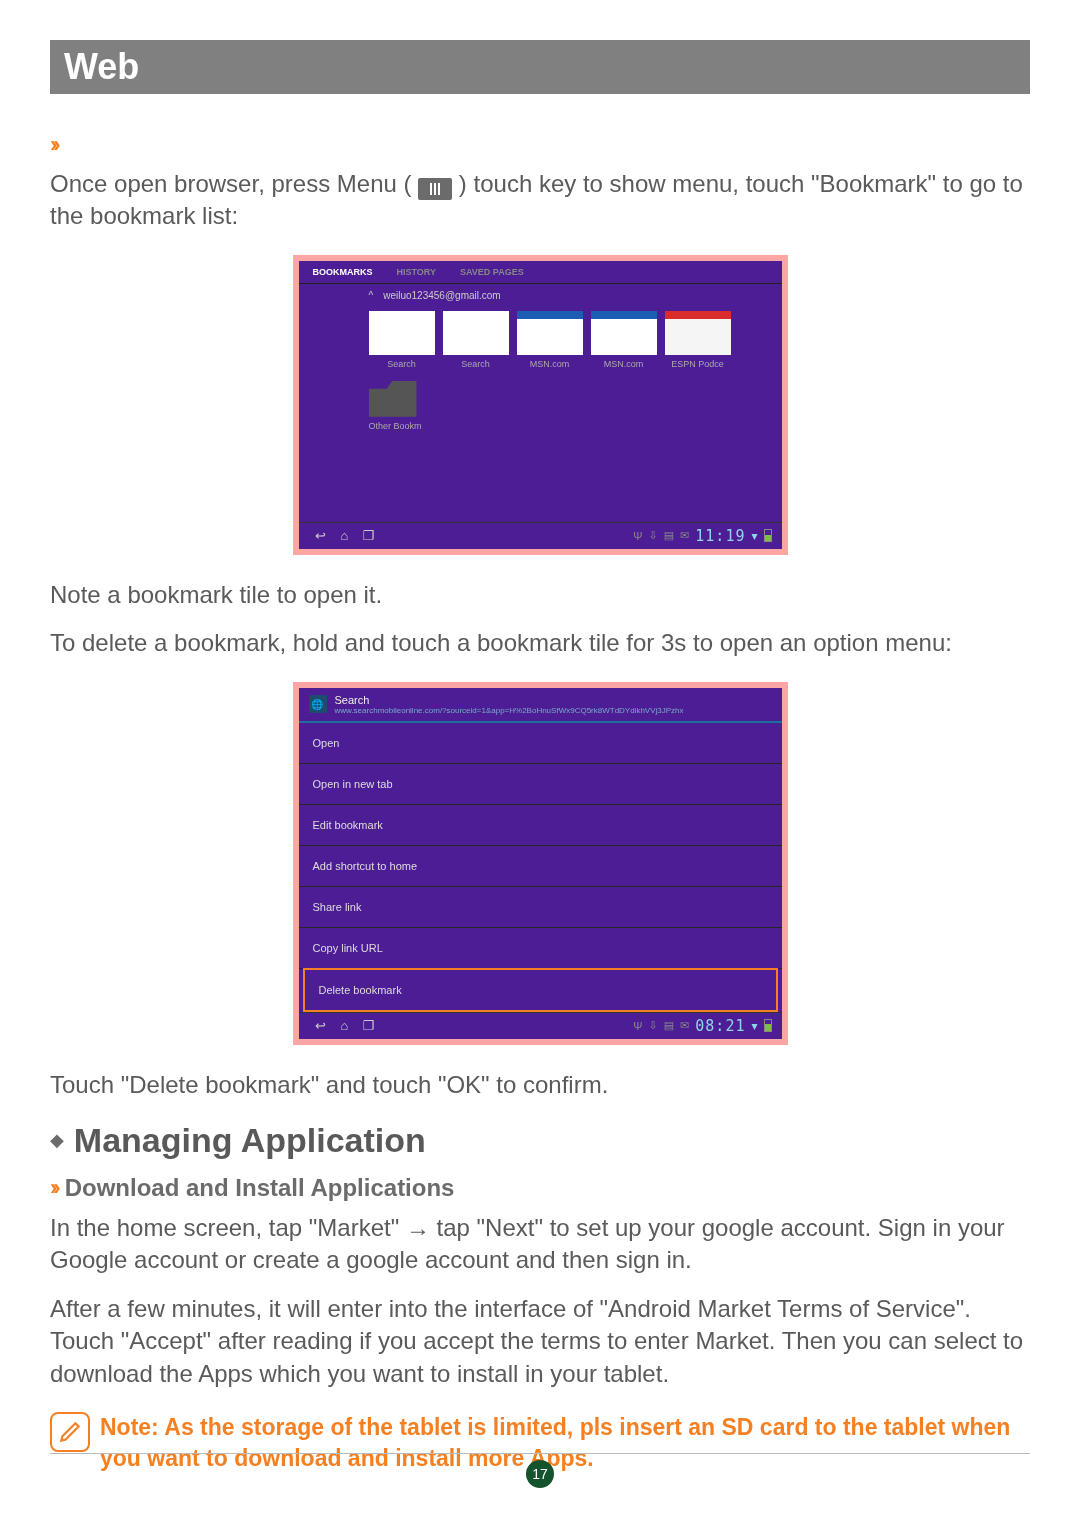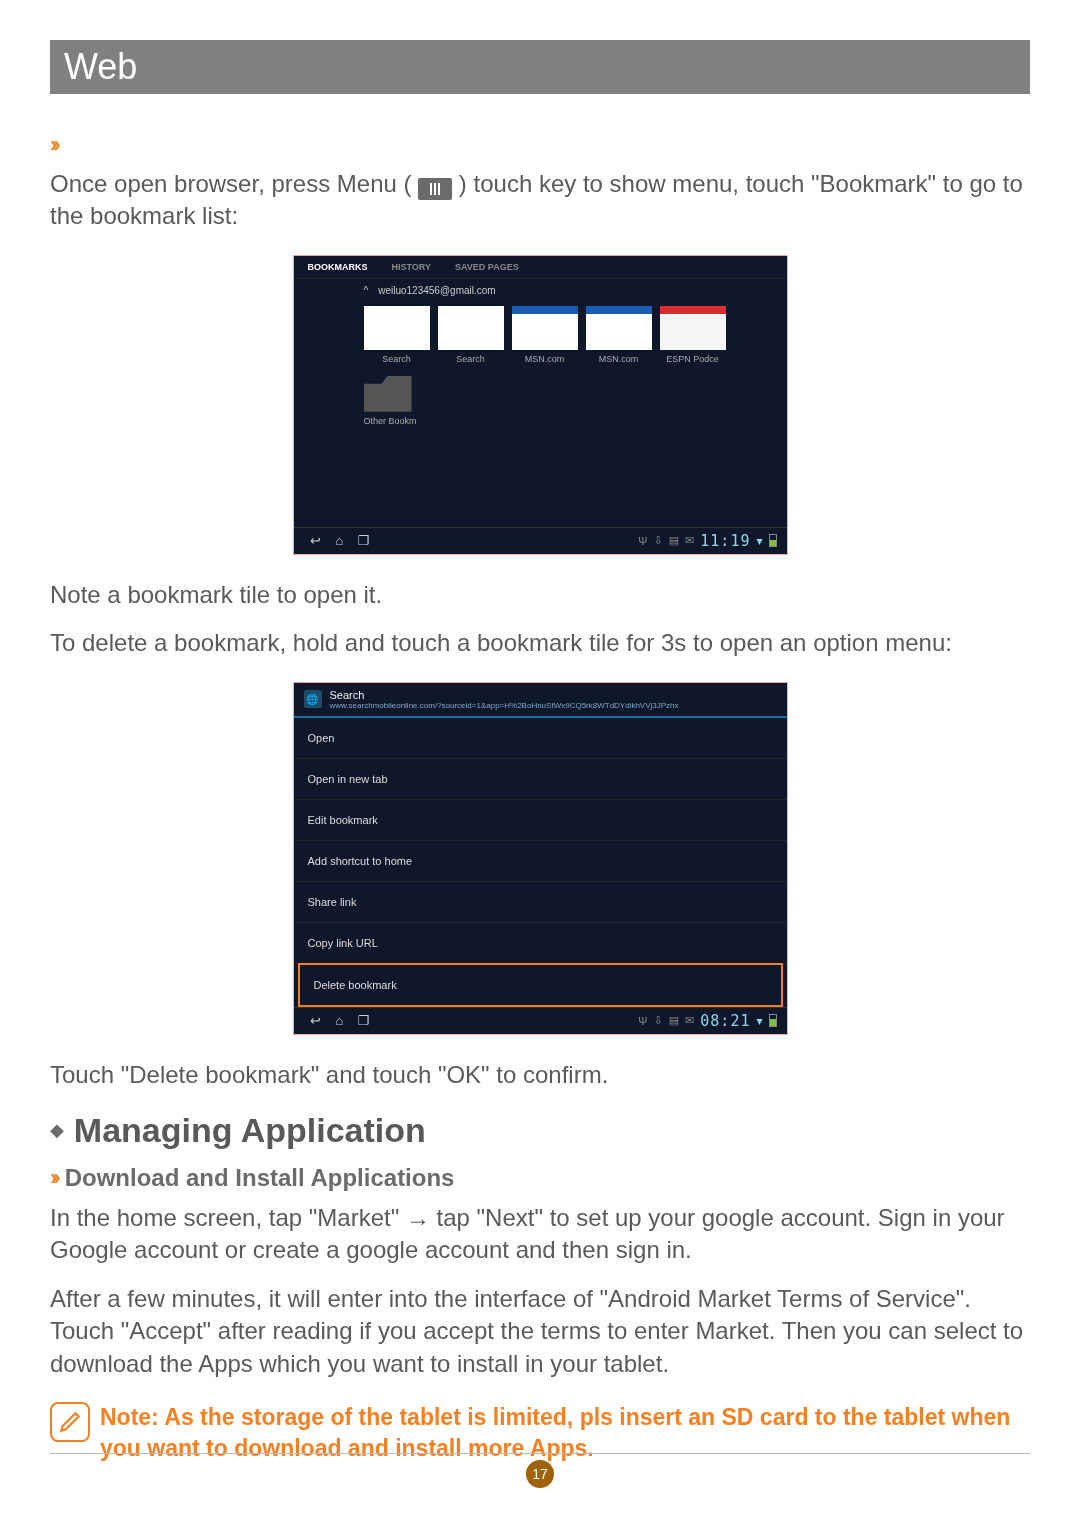--- a/index.html
+++ b/index.html
@@ -1,28 +1,28 @@
 <!DOCTYPE html>
 <html><head>
 <meta charset="utf-8">
 <style>
   * { box-sizing: border-box; margin: 0; padding: 0; }
   body { background: #ffffff; font-family: Arial, Helvetica, sans-serif; color: #5a5a5a; width: 1080px; height: 1528px; position: relative; }
   .page { padding: 40px 50px 20px 50px; }
-  .header-bar { background: #808080; color: #fff; padding: 6px 14px; font-size: 36px; font-weight: normal; margin-bottom: 38px; }
+  .header-bar { background: #808080; color: #fff; padding: 6px 14px; font-size: 36px; font-weight: bold; margin-bottom: 38px; }
   .sub-head { display: flex; align-items: center; margin-bottom: 10px; }
   .chev { color: #f58021; font-weight: bold; font-size: 22px; letter-spacing: -4px; margin-right: 8px; }
   .sub-head .label { color: #6b6b6b; font-weight: bold; font-size: 24px; }
   .body-text { font-size: 24px; line-height: 1.35; color: #5a5a5a; margin-bottom: 16px; }
   .menu-icon { display: inline-flex; align-items: center; justify-content: center; width: 34px; height: 22px; background: #6b6b6b; border-radius: 2px; vertical-align: -3px; }
   .menu-icon .bars { display:flex; gap:2px; }
   .menu-icon .bars span { width:2px; height:12px; background:#fff; display:inline-block; }
 
   
-  .ss { background:#0f172a; margin: 22px auto 24px auto; width: 495px; border:1px solid #fca5a5; }
+  .ss { background:#4c1d95; margin: 22px auto 24px auto; width: 495px; border:6px solid #fca5a5; }
   .ss1 { height: 300px; display:flex; flex-direction:column; }
   .tabs { display:flex; gap:24px; padding:6px 14px; font-size:9px; font-weight:bold; color:#888; }
   .tabs .active { color:#fff; }
   .ss-acc { padding: 6px 38px 6px 70px; font-size:10px; color:#ccc; border-top:1px solid #222; }
   .ss-grid { display:flex; gap:8px; padding: 4px 14px 2px 70px; }
   .ss-thumb { width:66px; display:flex; flex-direction:column; align-items:center; }
   .ss-thumb .box { width:66px; height:44px; background:#fff; display:flex; flex-direction:column; }
   .ss-thumb .box.thumb-msn { position:relative; overflow:hidden; }
   .ss-thumb .box.thumb-msn::before { content:""; position:absolute; top:0; left:0; right:0; height:8px; background:#1a5fb4; }
   .ss-thumb .box.thumb-espn { position:relative; overflow:hidden; background:#f5f5f5; }
@@ -55,21 +55,21 @@
   .diamond { color:#6b6b6b; font-size:18px; margin-right:10px; }
   .section-head .label { color:#595959; font-size:34px; font-weight:bold; }
 
   .note-row { display:flex; align-items:flex-start; gap:10px; margin-top:22px; margin-bottom:18px; }
   .note-icon { width:40px; height:40px; border:2.5px solid #f58021; border-radius:8px; display:flex; align-items:center; justify-content:center; flex-shrink:0; }
   .note-icon svg { width:26px; height:26px; }
   .note-text { color:#f58021; font-size:23px; font-weight:bold; line-height:1.35; }
 
   .footer { position:absolute; left:50px; right:50px; bottom:40px; }
   .footer-line { border-top:1px solid #bbb; margin-bottom:6px; }
-  .page-badge { width:28px; height:28px; background:#a16207; border-radius:50%; color:#fff; display:flex; align-items:center; justify-content:center; font-size:14px; margin:0 auto; }
+  .page-badge { width:28px; height:28px; background:#14532d; border-radius:50%; color:#fff; display:flex; align-items:center; justify-content:center; font-size:14px; margin:0 auto; }
 
   .arrow { font-family: sans-serif; }
 </style>
 </head>
 <body>
 
 <div class="page">
 
   <div class="header-bar">
     <span>Web</span>

